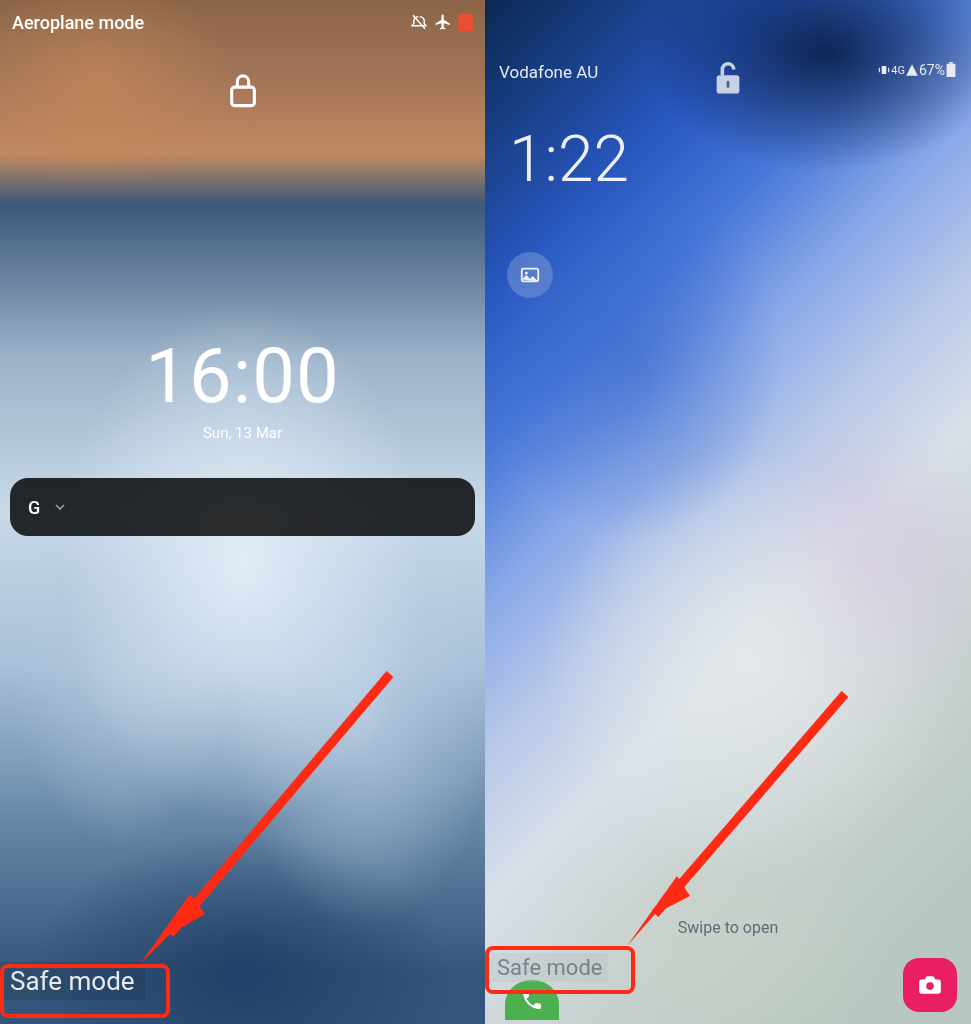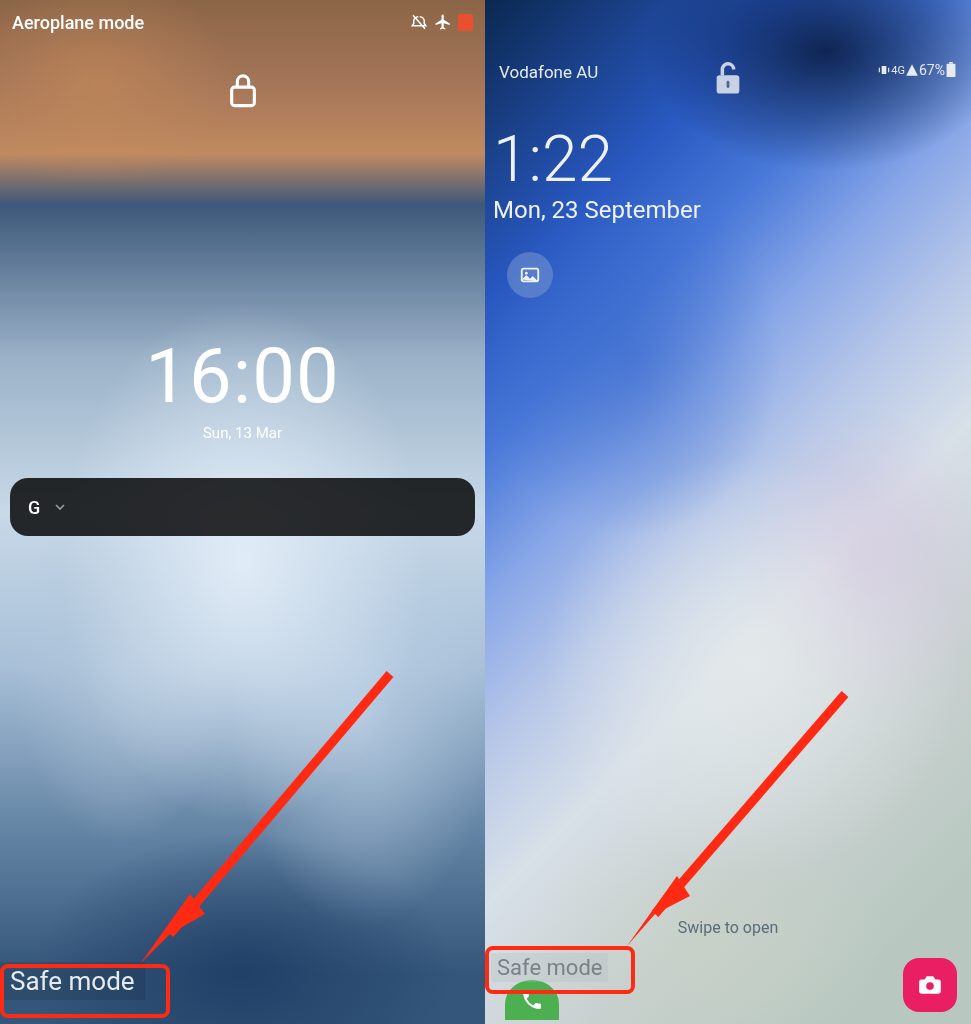--- a/index.html
+++ b/index.html
@@ -121,21 +121,21 @@
     font-size: 17px;
     z-index: 10;
     margin-top: 40px;
   }
   .status-icons-right { display: flex; align-items: center; font-size: 14px; }
   .unlock-icon-area {
     top: 58px; left: 50%; transform: translateX(-50%);
     z-index: 10;
   }
   .time-block-right {
-    top: 128px; left: 8px;
+    top: 128px; left: 24px;
     color: #eef2f8;
     z-index: 10;
   }
   .time-right { font-size: 64px; font-weight: 300; line-height: 1; }
   .date-right { font-size: 24px; font-weight: 400; margin-top: 4px; }
   .media-chip {
     top: 252px; left: 22px;
     width: 46px; height: 46px;
     border-radius: 50%;
     background: rgba(120,150,210,0.55);
@@ -266,21 +266,20 @@
   <div class="layer unlock-icon-area">
     <svg width="34" height="40" viewBox="0 0 24 28" fill="rgba(230,234,242,0.85)">
       <rect x="4" y="12" width="16" height="13" rx="2"></rect>
       <path d="M8 12V8a4 4 0 0 1 8 0" fill="none" stroke="rgba(230,234,242,0.85)" stroke-width="2.5"></path>
       <rect x="11" y="16" width="2" height="5" rx="1" fill="#4a6a9a"></rect>
     </svg>
   </div>
 
   <div class="layer time-block-right">
     <div class="time-right">1:22</div>
-    <div class="date-right">Mon, 23 September</div>
   </div>
 
   <div class="layer media-chip">
     <svg width="22" height="22" viewBox="0 0 24 24" fill="#eef2f8">
         <rect x="3" y="5" width="18" height="14" rx="2" fill="none" stroke="#eef2f8" stroke-width="2"></rect>
         <circle cx="8" cy="10" r="1.5"></circle>
         <path d="M3 17l5-5 4 4 3-3 6 6"></path>
       </svg>
   </div>
 

